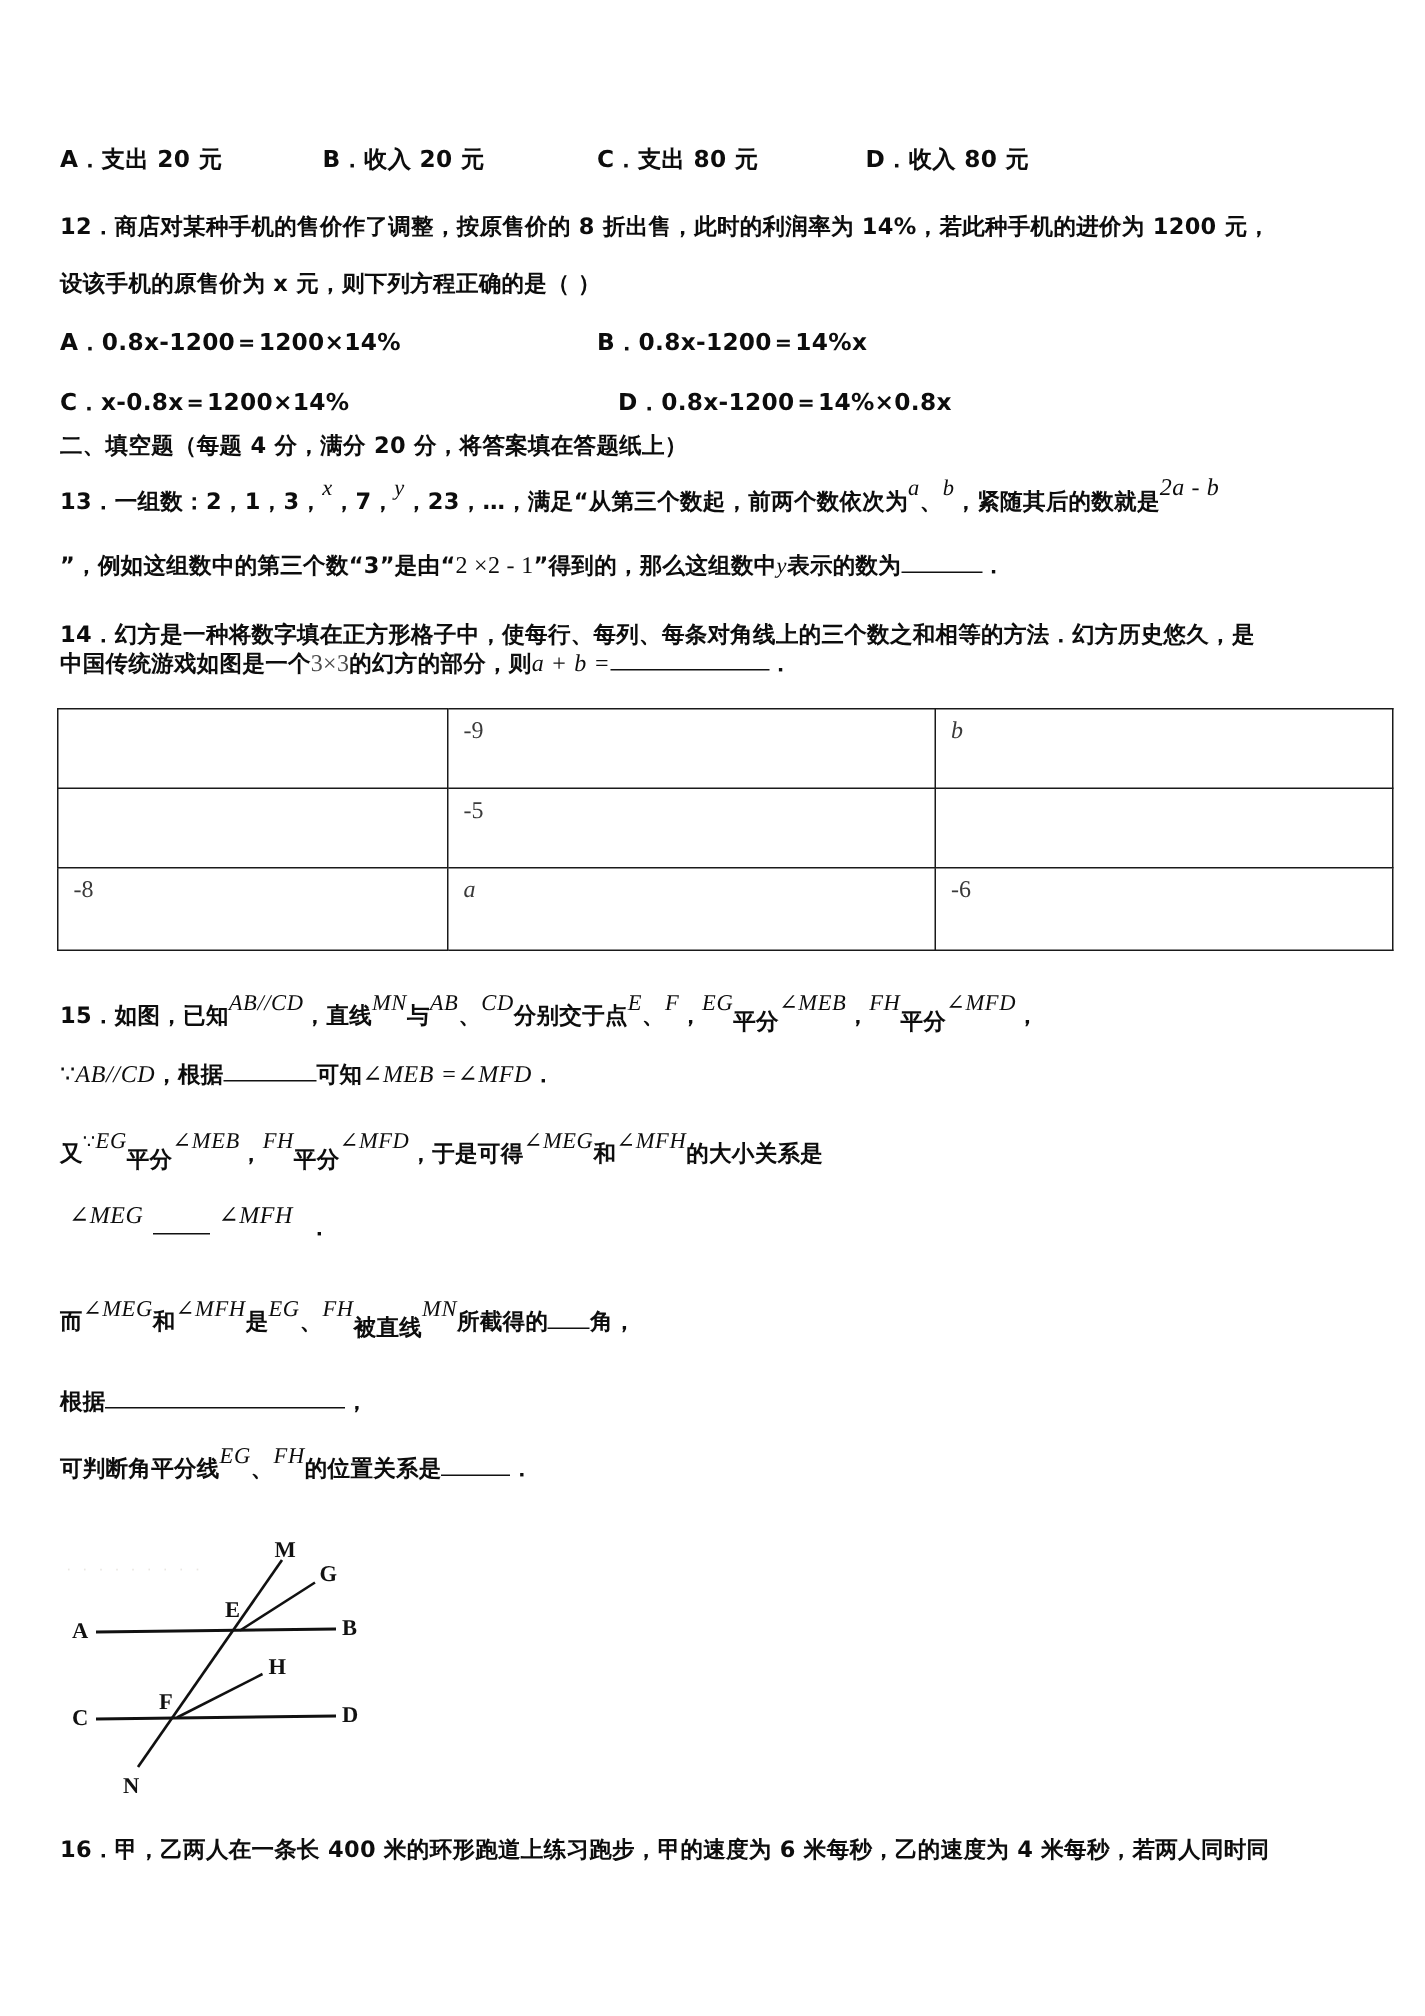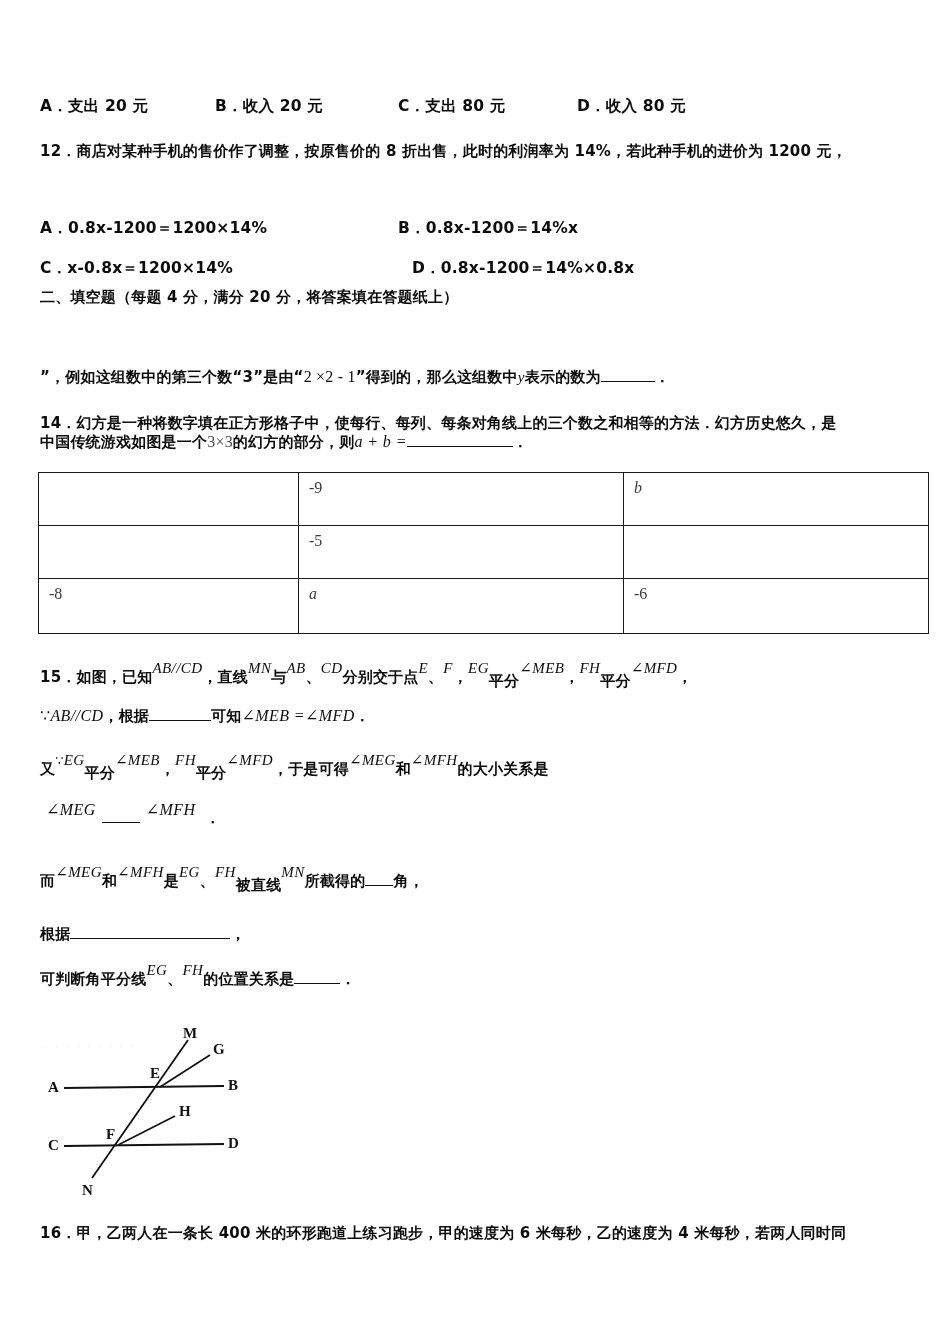--- a/index.html
+++ b/index.html
@@ -128,38 +128,42 @@
     </div>
     <div class="opt line" style="left:358px; top:0px;">
       <span>C．</span><span>支出 80 元</span>
     </div>
     <div class="opt line" style="left:537px; top:0px;">
       <span>D．</span><span>收入 80 元</span>
     </div>
   </div>
 
   <div class="line" style="left:40px; top:142px; font-size:15px;">12．商店对某种手机的售价作了调整，按原售价的 8 折出售，此时的利润率为 14%，若此种手机的进价为 1200 元，</div>
+  <div class="line" style="left:40px; top:180px; font-size:15px;">设该手机的原售价为 x 元，则下列方程正确的是（    ）</div>
 
   <div class="opt-row" style="left:40px; top:218px; width:880px; height:70px;">
     <div class="opt line" style="left:0px; top:0px;">
       <span>A．</span><span>0.8x‑1200＝1200×14%</span>
     </div>
     <div class="opt line" style="left:358px; top:0px;">
       <span>B．</span><span>0.8x‑1200＝14%x</span>
     </div>
     <div class="opt line" style="left:0px; top:40px;">
       <span>C．</span><span>x‑0.8x＝1200×14%</span>
     </div>
     <div class="opt line" style="left:358px; top:40px;margin-left:14px;">
       <span>D．</span><span>0.8x‑1200＝14%×0.8x</span>
     </div>
   </div>
 
   <div class="line" style="left:40px; top:288px; font-size:15px;">二、填空题（每题 4 分，满分 20 分，将答案填在答题纸上）</div>
 
+  <div class="line" style="left:40px; top:325px; font-size:15px;">
+    <span>13．一组数：2，1，3，</span><span class="mi sup">x</span><span>，7，</span><span class="mi sup">y</span><span>，23，…，满足“从第三个数起，前两个数依次为</span><span class="mi sup">a</span><span>、</span><span class="mi sup">b</span><span>，紧随其后的数就是</span><span class="mi sup" style="font-size:16px;">2a - b</span>
+  </div>
 
   <div class="line" style="left:40px; top:368px; font-size:15px;">
     <span>”，例如这组数中的第三个数“3”是由“</span><span class="mn" style="font-size:16px;">2 ×2 - 1</span><span>”得到的，那么这组数中</span><span class="mi" style="font-size:15px;">y</span><span>表示的数为</span><span class="blank" style="width:54px; height:13px;"></span><span>．</span>
   </div>
 
   <div class="line" style="left:40px; top:414px; font-size:15px;">14．幻方是一种将数字填在正方形格子中，使每行、每列、每条对角线上的三个数之和相等的方法．幻方历史悠久，是</div>
 
   <div class="line" style="left:40px; top:433px; font-size:15px;text-align:right;">
     <span>中国传统游戏如图是一个</span><span class="mn" style="font-size:16px; color:#4a4a4a;">3×3</span><span>的幻方的部分，则</span><span class="mi" style="font-size:16px;">a + b =</span><span class="blank" style="width:106px; height:13px;"></span><span>．</span>
   </div>

